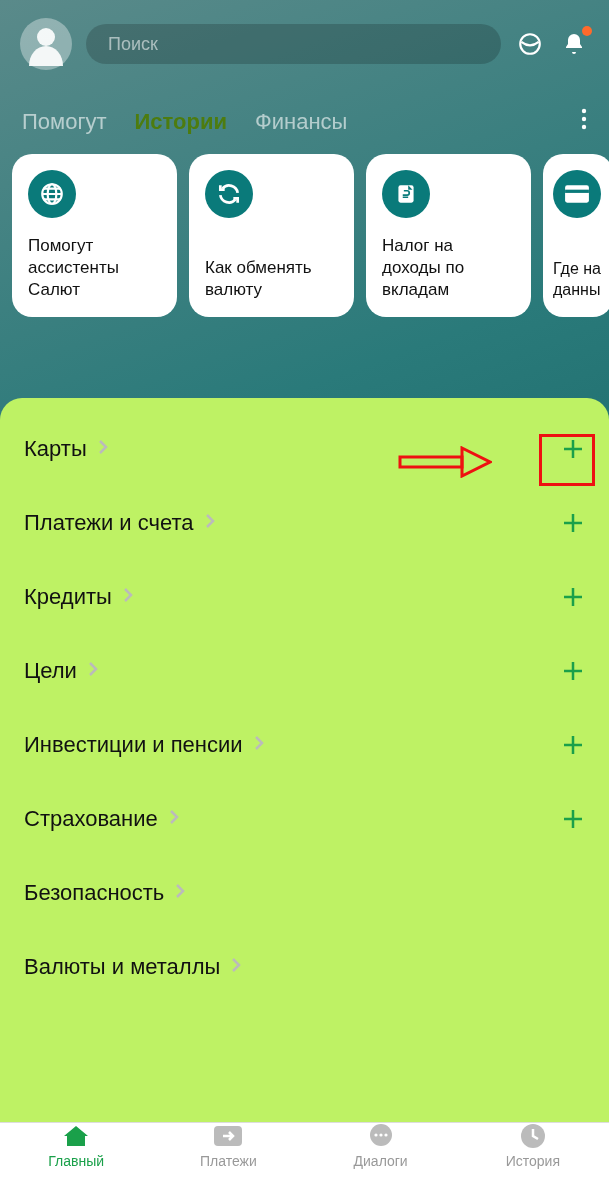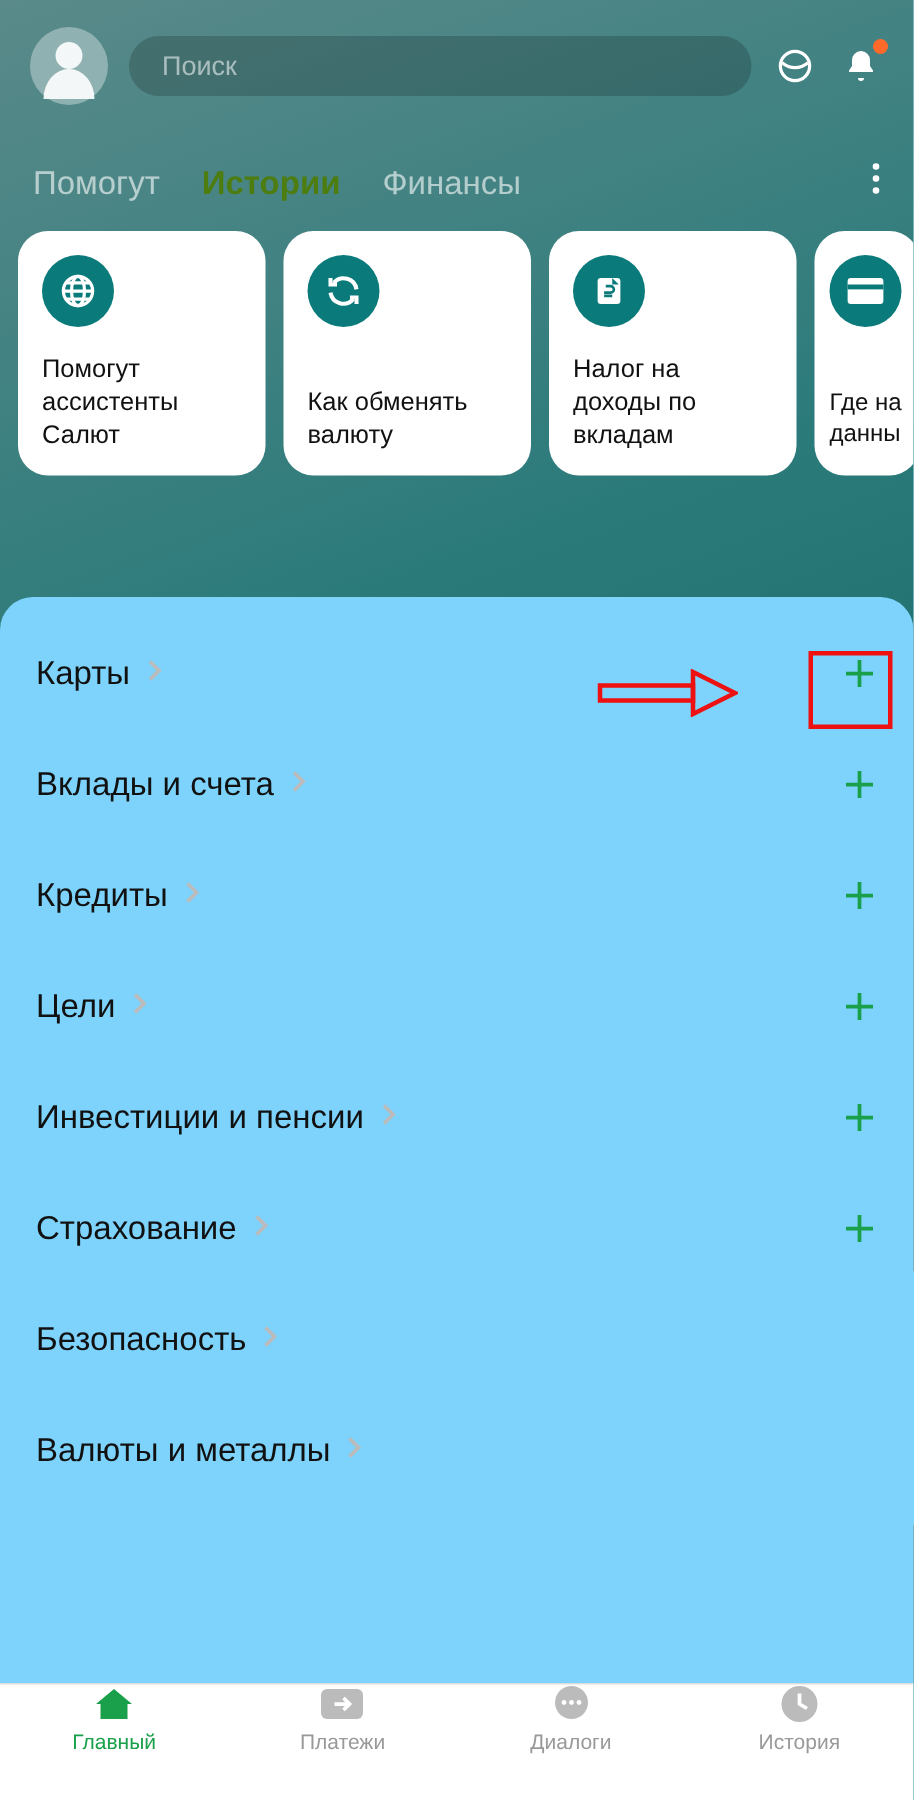--- a/index.html
+++ b/index.html
@@ -87,21 +87,21 @@
     justify-content:space-between;
   }
   .story-icon {
     width:48px; height:48px; border-radius:50%;
     background:#0a7a7a;
     display:flex; align-items:center; justify-content:center;
     color:#fff;
   }
   .story-text { font-size:17px; line-height:1.3; color:#111; }
   .main-sheet {
-    background:#7dd3fc;
+    background:#bef264;
     border-radius:22px 22px 0 0;
     position:absolute;
     top:398px; left:0; right:0; bottom:0;
     padding: 14px 0 80px 0;
   }
   .section-row {
     display:flex; align-items:center;
     padding: 24px 24px;
     position:relative;
   }
@@ -237,21 +237,21 @@
         </svg>
     </span>
     <span class="plus">
       <svg width="22" height="22" viewBox="0 0 22 22" stroke="#1aa04a" stroke-width="2.5">
           <path d="M11 2v18M2 11h18"></path>
         </svg>
     </span>
   </div>
 
   <div class="section-row">
-    <span class="section-title">Вклады и счета</span>
+    <span class="section-title">Платежи и счета</span>
     <span class="chev">
       <svg width="12" height="16" viewBox="0 0 12 16" fill="none" stroke="#bbb" stroke-width="2.5">
           <path d="M3 2l6 6-6 6"></path>
         </svg>
     </span>
     <span class="plus">
       <svg width="22" height="22" viewBox="0 0 22 22" stroke="#1aa04a" stroke-width="2.5">
           <path d="M11 2v18M2 11h18"></path>
         </svg>
     </span>

